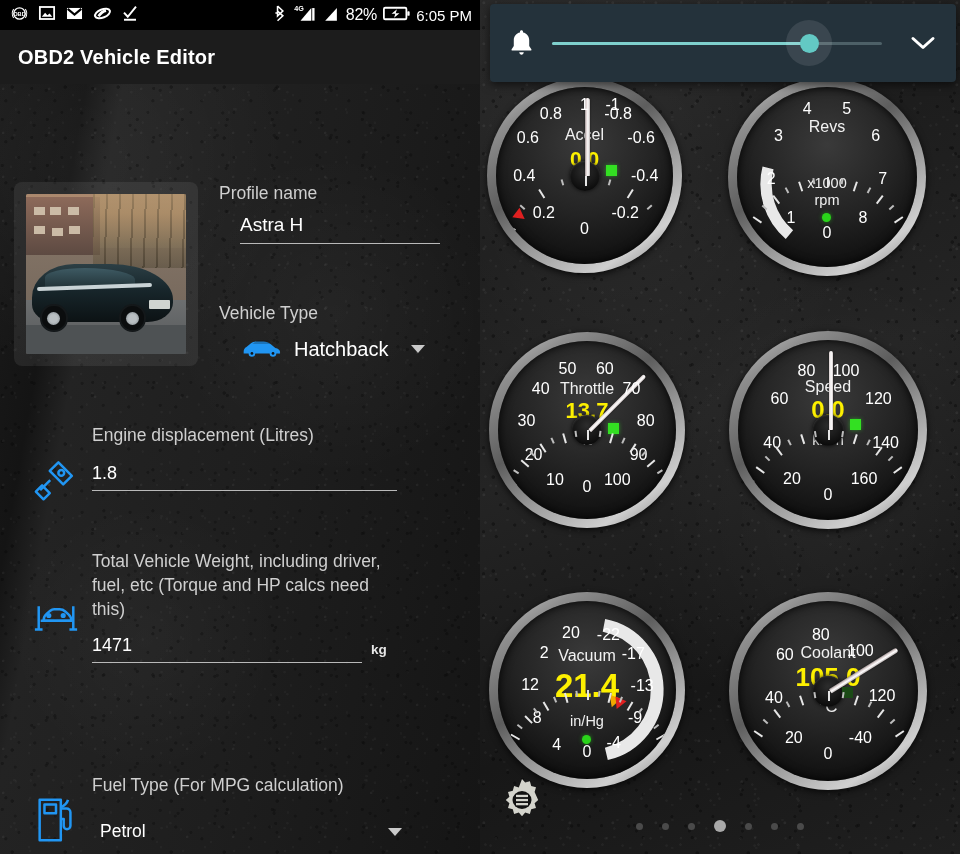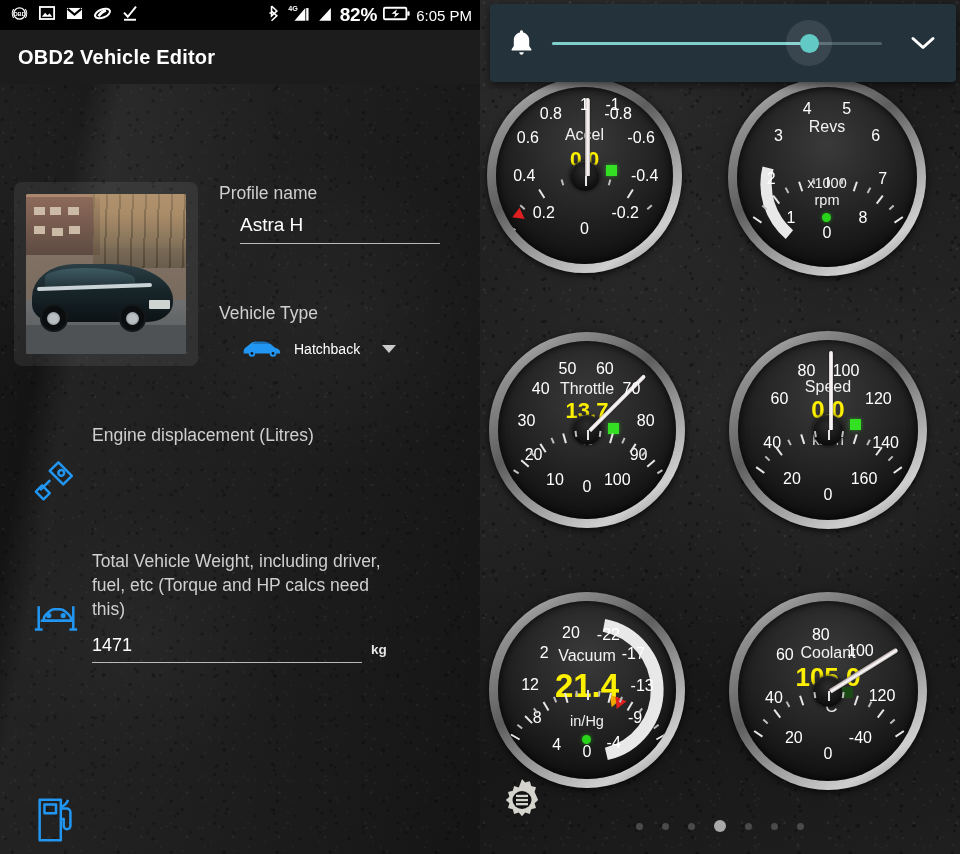--- a/index.html
+++ b/index.html
@@ -7,21 +7,21 @@
   body { font-family:"Liberation Sans", sans-serif; color:#fff; }
 
   
   #statusbar{
     position:absolute; left:0; top:0; width:480px; height:30px;
     background:#000; display:flex; align-items:center;
   }
   #sb-left{ display:flex; align-items:center; gap:9px; padding-left:10px; }
   #sb-right{ display:flex; align-items:center; gap:6px; margin-left:auto; padding-right:8px; }
   .sb-ico{ display:block; }
-  #sb-batt-pct{ font-size:19px; font-weight:bold; letter-spacing:-0.2px; }
+  #sb-batt-pct{ font-size:16px; font-weight:normal; letter-spacing:-0.2px; }
   #sb-clock{ font-size:15px; font-weight:normal; letter-spacing:0px; }
 
   
   #leftpane{
     position:absolute; left:0; top:30px; width:480px; height:824px;
     overflow:hidden;
   }
   #appbar{
     position:absolute; left:0; top:0; width:480px; height:54px;
     background:#1c1c1c; display:flex; align-items:center;
@@ -106,21 +106,21 @@
   .field-label{ color:#cfcfcf; font-size:17.5px; line-height:23px; }
   .field-value{ color:#fff; font-size:17.5px; }
   .underline{ height:1px; background:#b9b9b9; }
 
   #profile-name-label{ position:absolute; left:219px; top:98px; }
   #profile-name-input{ position:absolute; left:240px; top:130px; width:200px; }
   #profile-name-value{ font-size:19px; padding-bottom:7px; }
 
   #vehicle-type-label{ position:absolute; left:219px; top:218px; }
   #vehicle-type-row{ position:absolute; left:240px; top:252px; display:flex; align-items:center; gap:10px; }
-  #vehicle-type-value{ font-size:14px; }
+  #vehicle-type-value{ font-size:20px; }
 
   .blk{ position:absolute; display:flex; gap:0; }
   .blk .ico{ width:72px; flex:0 0 72px; display:flex; align-items:flex-start; justify-content:center; }
   .blk .body{ flex:1; }
 
   #blk-engine{ left:20px; top:340px; width:430px; }
   #blk-engine .ico{ padding-top:34px; }
   #eng-label{ font-size:17.5px; }
   #eng-input{ width:305px; margin-top:16px; }
   #eng-value{ font-size:18px; padding-bottom:6px; }
@@ -381,20 +381,24 @@
           <g fill="none" stroke="#2196f3" stroke-width="2.6" stroke-linejoin="round">
             <path d="M30.5 4.5l14 14-9 9-14-14z"></path>
             <path d="M22 23l-10.5 10.5"></path>
             <path d="M13.5 28.5l8 8-6.5 6.5-8-8z"></path>
             <circle cx="33.5" cy="15.5" r="3"></circle>
           </g>
         </svg>
       </div>
       <div class="body">
         <div id="eng-label" class="field-label">Engine displacement (Litres)</div>
+        <div id="eng-input">
+          <div id="eng-value" class="field-value">1.8</div>
+          <div class="underline"></div>
+        </div>
       </div>
     </div>
 
     <div id="blk-weight" class="blk">
       <div class="ico">
         <svg width="56" height="48" viewBox="0 0 58 50">
           <g fill="none" stroke="#2196f3" stroke-width="2.6" stroke-linejoin="round">
             <path d="M11 16v24M47 16v24M7 40h8M43 40h8"></path>
             <path d="M13 31h32"></path>
             <path d="M16 31c0-3 1.2-5.6 3.4-7.4l3.6-3c1.2-1 2.6-1.5 4.2-1.5h5.6c2.2 0 4.2.8 5.8 2.2l3.4 3c2 1.8 3 4.2 3 6.7z"></path>
@@ -418,20 +422,27 @@
     <div id="blk-fuel" class="blk">
       <div class="ico">
         <svg width="50" height="52" viewBox="0 0 52 54">
           <g fill="none" stroke="#2196f3" stroke-width="2.6" stroke-linejoin="round">
             <path d="M9 6h22v42H9z"></path>
             <rect x="14" y="11" width="12" height="9"></rect>
             <path d="M31 15h6c2.2 0 4 1.8 4 4v14c0 2-1.6 3.6-3.6 3.6S34 35 34 33V26h-3"></path>
             <path d="M31 14c3.5-2 6.5-4.5 7.5-8"></path>
           </g>
         </svg>
+      </div>
+      <div class="body">
+        <div id="fuel-label" class="field-label">Fuel Type (For MPG calculation)</div>
+        <div id="fuel-row">
+          <span id="fuel-value" class="field-value">Petrol</span>
+          <span id="fuel-caret" class="caret"></span>
+        </div>
       </div>
     </div>
   </div>
 </div>
 
 <div id="rightpane">
 
   <div class="gauge" style="left:487px; top:78px; width:195px; height:195px; margin-left:-480px;">
     <div class="dial">
       <div class="g-title" style="top:22%">Accel</div>

